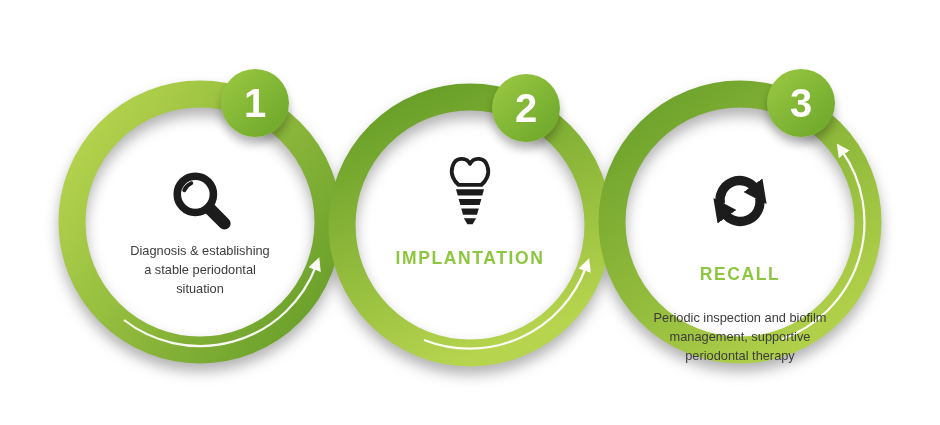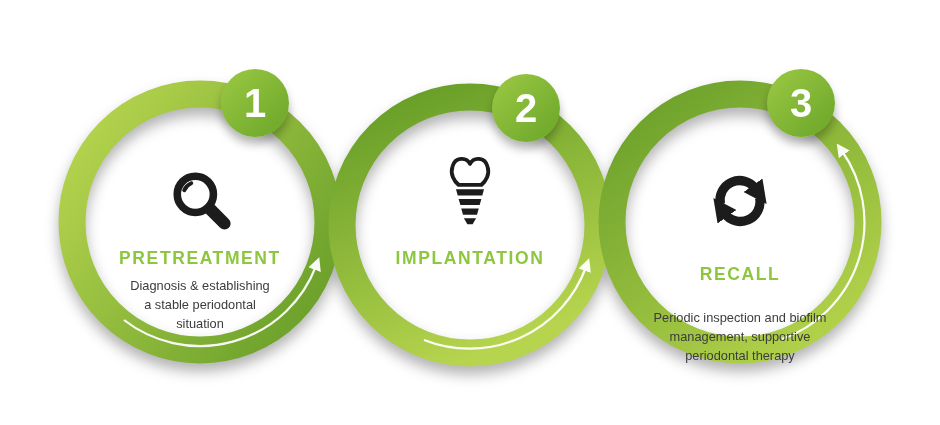--- a/index.html
+++ b/index.html
@@ -124,21 +124,20 @@
   </div>
 
   <section class="step" id="step-1">
     <div class="icon-box">
       <svg width="70" height="70" viewBox="0 0 60 60">
         <circle cx="26" cy="26" r="15.5" fill="none" stroke="#1c1c1c" stroke-width="6.5"></circle>
         <path d="M 16.5 22.5 A 11 11 0 0 1 22.5 16.5" fill="none" stroke="#1c1c1c" stroke-width="3.4" stroke-linecap="round"></path>
         <line x1="38.5" y1="38.5" x2="51" y2="51" stroke="#1c1c1c" stroke-width="10.5" stroke-linecap="round"></line>
       </svg>
     </div>
-    <h2>PRETREATMENT</h2>
     <p>Diagnosis &amp; establishing
 a stable periodontal
 situation</p>
   </section>
 
   <section class="step" id="step-2">
     <div class="icon-box">
       <svg width="56" height="86" viewBox="0 0 64 88">
         <path d="M 32 13 C 28 5, 15 5, 12 16 C 9 25, 14 33, 19 37 L 45 37 C 50 33, 55 25, 52 16 C 49 5, 36 5, 32 13 Z" fill="#ffffff" stroke="#1c1c1c" stroke-width="4.4" stroke-linejoin="round"></path>
         <polygon points="16,42 48,42 46,49 18,49" fill="#1c1c1c"></polygon>

